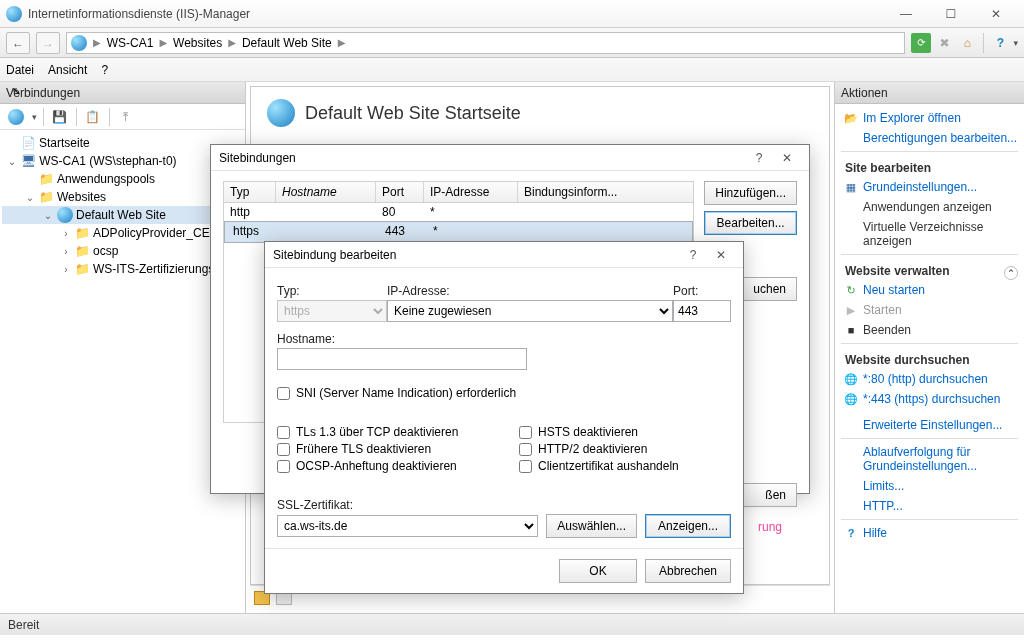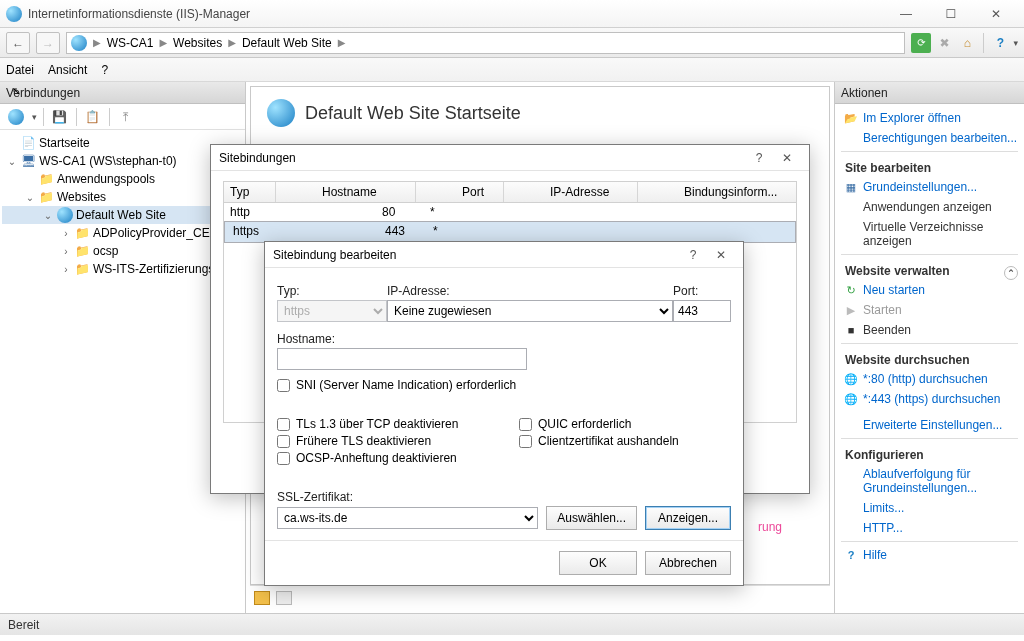--- a/index.html
+++ b/index.html
@@ -36,21 +36,21 @@
 .action-icon{position:absolute;left:2px;top:2px;width:16px;height:16px;display:flex;align-items:center;justify-content:center;font-size:11px;}
 .divider{height:1px;background:#ddd;margin:3px 0;}
 .collapser{float:right;border:1px solid #bbb;border-radius:50%;width:14px;height:14px;display:flex;align-items:center;justify-content:center;font-size:9px;color:#555;margin-top:2px;}
 .statusbar{height:22px;background:linear-gradient(#f2f2f2,#e5e5e5);border-top:1px solid #c9c9c9;display:flex;align-items:center;padding:0 8px;font-size:12px;color:#333;text-align:right;}
 
 .dialog{position:absolute;background:#fff;border:1px solid #7a7a7a;box-shadow:0 4px 20px rgba(0,0,0,.25);}
 .dlg-title{height:26px;background:#fff;border-bottom:1px solid #e3e3e3;display:flex;align-items:center;padding:0 8px;font-size:12px;}
 .dlg-title .spacer{flex:1;}
 .dlg-title .dlgbtn{width:28px;height:20px;display:flex;align-items:center;justify-content:center;color:#555;}
 .dlg-body{padding:10px 12px;}
-.col-headers{display:flex;border:1px solid #d0d0d0;background:linear-gradient(#fcfcfc,#efefef);gap:40px;}
+.col-headers{display:flex;border:1px solid #d0d0d0;background:linear-gradient(#fcfcfc,#efefef);}
 .col-headers>div{padding:3px 6px;border-right:1px solid #d6d6d6;font-size:12px;}
 .listbox{border:1px solid #d0d0d0;border-top:none;height:220px;background:#fff;}
 .list-row{display:flex;}
 .list-row>div{padding:2px 6px;font-size:12px;}
 .list-row.sel{background:#d6e5f3;}
 .btncol{display:flex;flex-direction:column;gap:6px;margin-left:10px;}
 .winbutton{min-width:86px;height:24px;border:1px solid #adadad;background:linear-gradient(#fdfdfd,#eaeaea);font-size:12px;padding:0 10px;cursor:default;}
 .winbutton.primary{border:1px solid #3c7fb1;box-shadow:0 0 0 1px #a3d1f5 inset;}
 .field-label{font-size:12px;color:#222;margin:6px 0 2px;}
 .txt{height:22px;border:1px solid #abadb3;padding:0 4px;font-size:12px;background:#fff;}
@@ -200,21 +200,20 @@
       <div class="action-link"><span class="action-icon" style="color:#2e9e3e;">↻</span><span>Neu starten</span></div>
       <div class="action-text" style="color:#9a9a9a;"><span class="action-icon" style="color:#bbb;">▶</span><span>Starten</span></div>
       <div class="action-text"><span class="action-icon">■</span><span>Beenden</span></div>
       <div class="divider"></div>
       <div class="action-sect">Website durchsuchen</div>
       <div class="action-link"><span class="action-icon" style="color:#1b7fc4;">🌐</span><span>*:80 (http) durchsuchen</span></div>
       <div class="action-link"><span class="action-icon" style="color:#1b7fc4;">🌐</span><span>*:443 (https) durchsuchen</span></div>
       <div style="height:6px;"></div>
       <div class="action-link"><span>Erweiterte Einstellungen...</span></div>
       <div class="divider"></div>
-      <div class="action-sect">Konfigurieren</div>
       <div class="action-link"><span>Ablaufverfolgung für Grundeinstellungen...</span></div>
       <div class="action-link"><span>Limits...</span></div>
       <div class="action-link"><span>HTTP...</span></div>
       <div class="divider"></div>
       <div class="action-link"><span class="action-icon" style="color:#1b7fc4;font-weight:bold;">?</span><span>Hilfe</span></div>
     </div>
   </div>
 </div>
 
 <div class="statusbar">
@@ -225,40 +224,48 @@
   <div class="dlg-title">
     <span>Sitebindungen</span>
     <span class="spacer"></span>
     <div class="dlgbtn">?</div>
     <div class="dlgbtn">✕</div>
   </div>
   <div class="dlg-body" style="display:flex;">
     <div style="flex:1;">
       <div class="col-headers">
         <div style="width:52px;">Typ</div>
-        <div style="width:100px;">Hostname</div>
+        <div style="width:100px;font-style:italic;">Hostname</div>
         <div style="width:48px;">Port</div>
         <div style="width:94px;">IP-Adresse</div>
         <div style="flex:1;border-right:none;">Bindungsinform...</div>
       </div>
       <div class="listbox">
         <div class="list-row">
           <div style="width:52px;">http</div>
           <div style="width:100px;"></div>
           <div style="width:48px;">80</div>
           <div style="width:94px;">*</div>
         </div>
         <div class="list-row sel">
           <div style="width:52px;">https</div>
           <div style="width:100px;"></div>
           <div style="width:48px;">443</div>
           <div style="width:94px;">*</div>
         </div>
       </div>
     </div>
+    <div class="btncol">
+      <button class="winbutton">Hinzufügen...</button>
+      <button class="winbutton primary">Bearbeiten...</button>
+      <div style="height:30px;"></div>
+      <button class="winbutton" style="text-align:right;padding-right:10px;"><span>uchen</span></button>
+      <div style="flex:1;"></div>
+      <button class="winbutton" style="text-align:right;padding-right:10px;margin-top:170px;"><span>ßen</span></button>
+    </div>
   </div>
 </div>
 
 <div class="dialog" style="left:264px;top:241px;width:480px;">
   <div class="dlg-title">
     <span>Sitebindung bearbeiten</span>
     <span class="spacer"></span>
     <div class="dlgbtn">?</div>
     <div class="dlgbtn">✕</div>
   </div>
@@ -276,21 +283,21 @@
           <option>Keine zugewiesen</option>
         </select>
       </div>
       <div style="width:58px;">
         <div class="field-label">Port:</div>
         <input class="txt" style="width: 100%;" value="443">
       </div>
     </div>
     <div class="field-label" style="margin-top:10px;">Hostname:</div>
     <input class="txt" style="width: 250px;" value="">
-    <label class="chk" style="margin-top:8px;">
+    <label class="chk" style="margin-top:16px;">
         <input type="checkbox" style="">
         <span>SNI (Server Name Indication) erforderlich</span>
       </label>
 
     <div style="display:flex;gap:30px;margin-top:22px;">
       <div style="flex:1;">
         <label class="chk">
             <input type="checkbox" style="">
             <span>TLs 1.3 über TCP deaktivieren</span>
           </label>
@@ -299,21 +306,25 @@
             <span>Frühere TLS deaktivieren</span>
           </label>
         <label class="chk">
             <input type="checkbox" style="">
             <span>OCSP-Anheftung deaktivieren</span>
           </label>
       </div>
       <div style="flex:1;">
         <label class="chk">
             <input type="checkbox" style="">
-            <span>QUIC erforderlich</span>
+            <span>HSTS deaktivieren</span>
+          </label>
+        <label class="chk">
+            <input type="checkbox" style="">
+            <span>HTTP/2 deaktivieren</span>
           </label>
         <label class="chk">
             <input type="checkbox" style="">
             <span>Clientzertifikat aushandeln</span>
           </label>
       </div>
     </div>
 
     <div class="field-label" style="margin-top:22px;">SSL-Zertifikat:</div>
     <div style="display:flex;gap:8px;align-items:center;">

